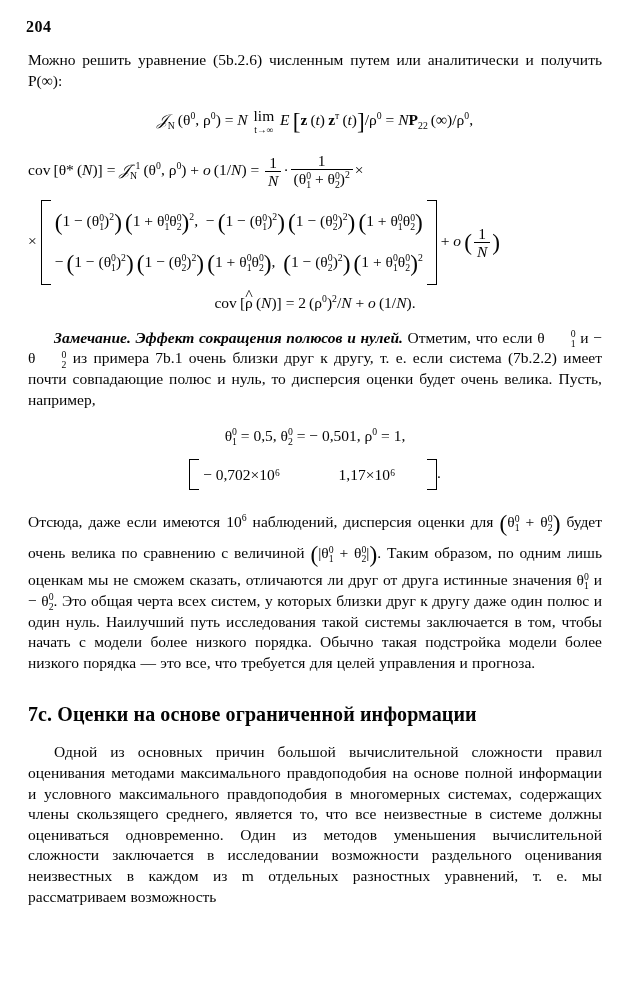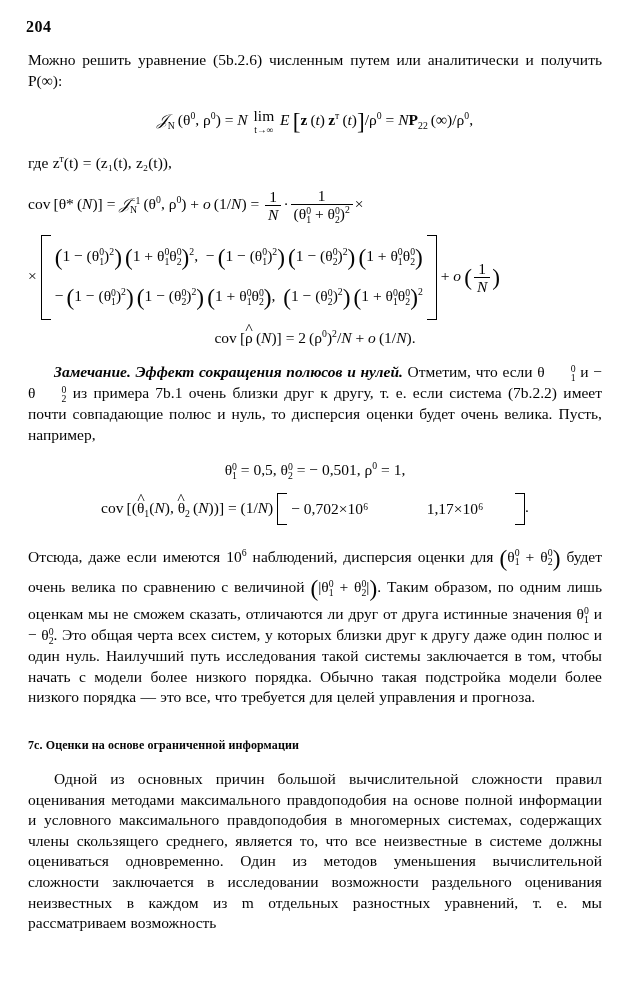--- a/index.html
+++ b/index.html
@@ -130,21 +130,21 @@
   .hat { position: relative; }
   .hat::after {
     content: "^";
     position: absolute;
     top: -0.62em;
     left: 50%;
     transform: translateX(-50%) scaleX(1.15);
     font-size: 90%;
   }
   h2.section {
-    font-size: 12px;
+    font-size: 20px;
     font-weight: bold;
     margin: 30px 0 0 0;
     text-indent: 0;
     letter-spacing: 0.1px;
   }
   .note-lead { font-style: italic; font-weight: bold; }
 </style>
 </head>
 <body>
 
@@ -162,23 +162,20 @@
       <span class="math">
         <span class="mi">𝒥</span><sub>N</sub> (θ<sup>0</sup>, ρ<sup>0</sup>) = <span class="mi">N</span>
         <span class="limop">
           <span class="top">lim</span>
           <span class="bot">t→∞</span>
         </span>
         <span class="mi">E</span> <span class="bigparen">[</span><span class="bold">z</span> (<span class="mi">t</span>) <span class="bold">z</span><sup>т</sup> (<span class="mi">t</span>)<span class="bigparen">]</span>/ρ<sup>0</sup> = <span class="mi">N</span><span class="bold">P</span><sub>22</sub> (∞)/ρ<sup>0</sup>,
       </span>
     </div>
 
-    <p class="par">
-      <span>где z</span><sup>т</sup><span>(t) = (z₁(t), z₂(t)),</span>
-    </p>
 
     <div class="eq-left">
       <span class="math">
         cov [θ* (<span class="mi">N</span>)] = <span class="mi">𝒥</span><span class="subsup"><span class="sup">−1</span><span>N</span></span> (θ<sup>0</sup>, ρ<sup>0</sup>) + <span class="mi">o</span> (1/<span class="mi">N</span>) =
         <span class="frac"><span class="num">1</span><span class="den"><span class="mi">N</span></span></span>·<span class="frac"><span class="num">1</span><span class="den">(θ<span class="subsup"><span class="sup">0</span><span>1</span></span> + θ<span class="subsup"><span class="sup">0</span><span>2</span></span>)<sup>2</sup></span></span>×
       </span>
     </div>
 
     <div class="eq-left" style="margin-top:10px;">
       <span class="math">×</span>
@@ -204,21 +201,20 @@
     <p class="par indent" style="margin-top:13px;">
       <span class="note-lead">Замечание. Эффект сокращения полюсов и нулей.</span>
       <span>Отметим, что если θ<span class="subsup"><span class="sup">0</span><span>1</span></span> и − θ<span class="subsup"><span class="sup">0</span><span>2</span></span> из примера 7b.1 очень близки друг к другу, т. е. если система (7b.2.2) имеет почти совпадающие полюс и нуль, то дисперсия оценки будет очень велика. Пусть, например,</span>
     </p>
 
     <div class="eq">
       <span class="math">θ<span class="subsup"><span class="sup">0</span><span>1</span></span> = 0,5, θ<span class="subsup"><span class="sup">0</span><span>2</span></span> = − 0,501, ρ<sup>0</sup> = 1,</span>
     </div>
 
     <div class="eq" style="margin-top:12px;">
-      <span class="math">cov [(<span class="hat">θ</span><sub>1</sub>(<span class="mi">N</span>), <span class="hat">θ</span><sub>2</sub> (<span class="mi">N</span>))] = (1/<span class="mi">N</span>)</span>
       <span class="matrix">
         <span class="brk l"></span>
         <span class="mrows">
           <span class="mrow">
             <span style="display:inline-block;width:104px;">− 0,702×10⁶</span>
             <span style="display:inline-block;width:112px;text-align:center;">1,17×10⁶</span>
           </span>
         </span>
         <span class="brk r"></span>
       </span><span class="math">.</span>

